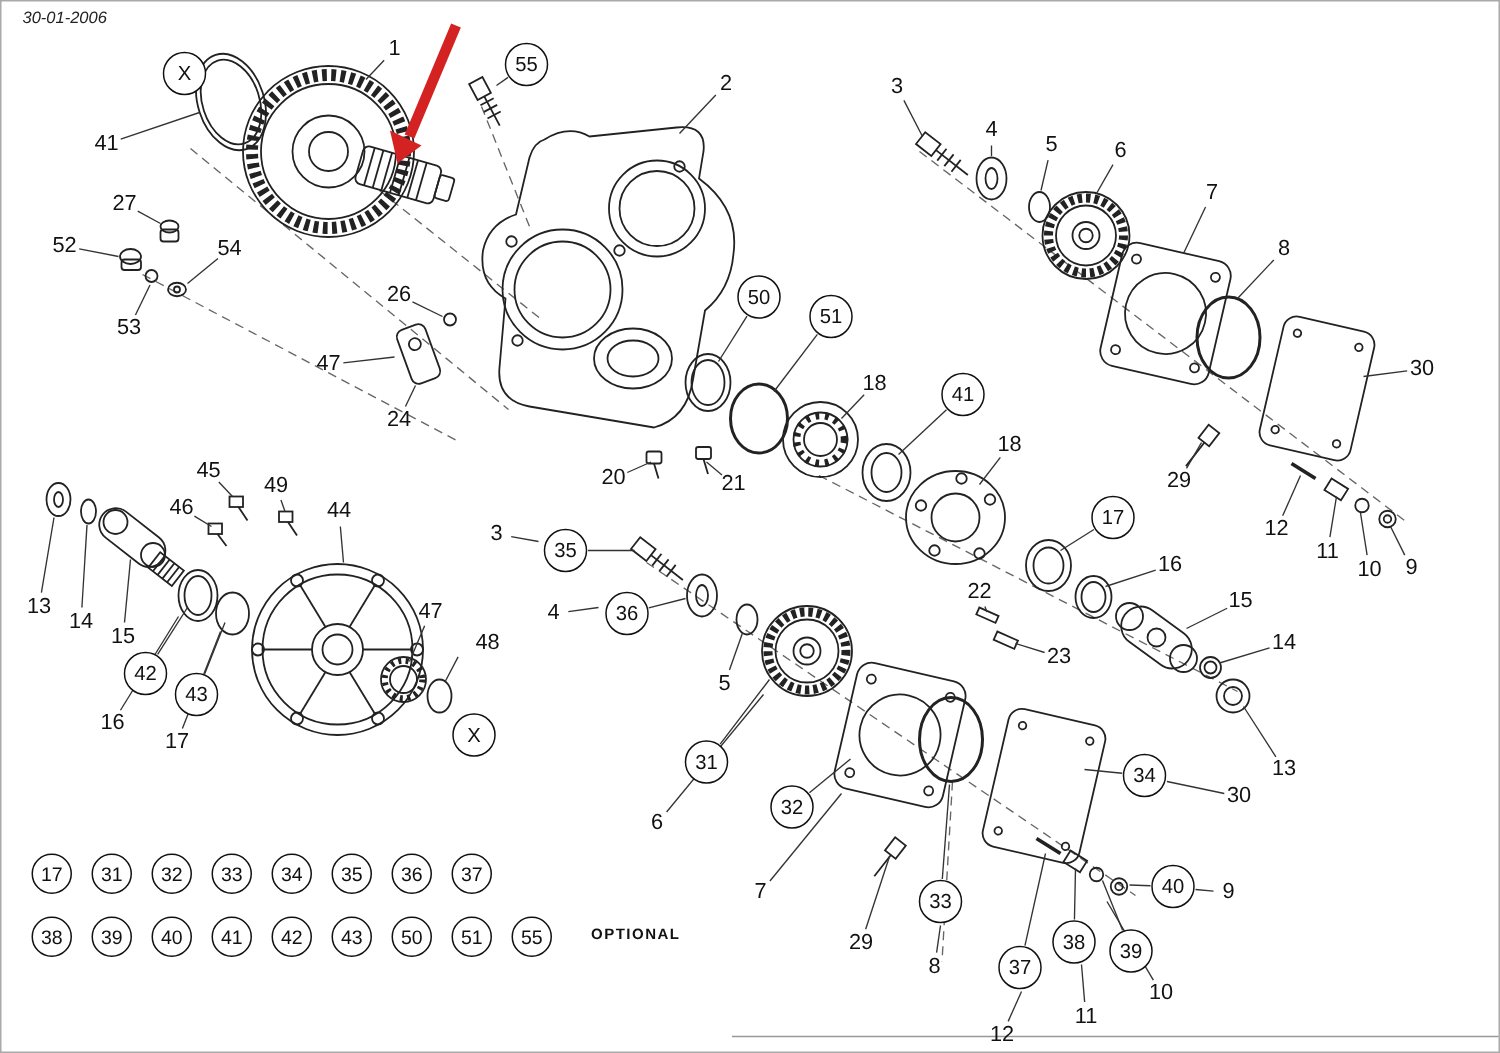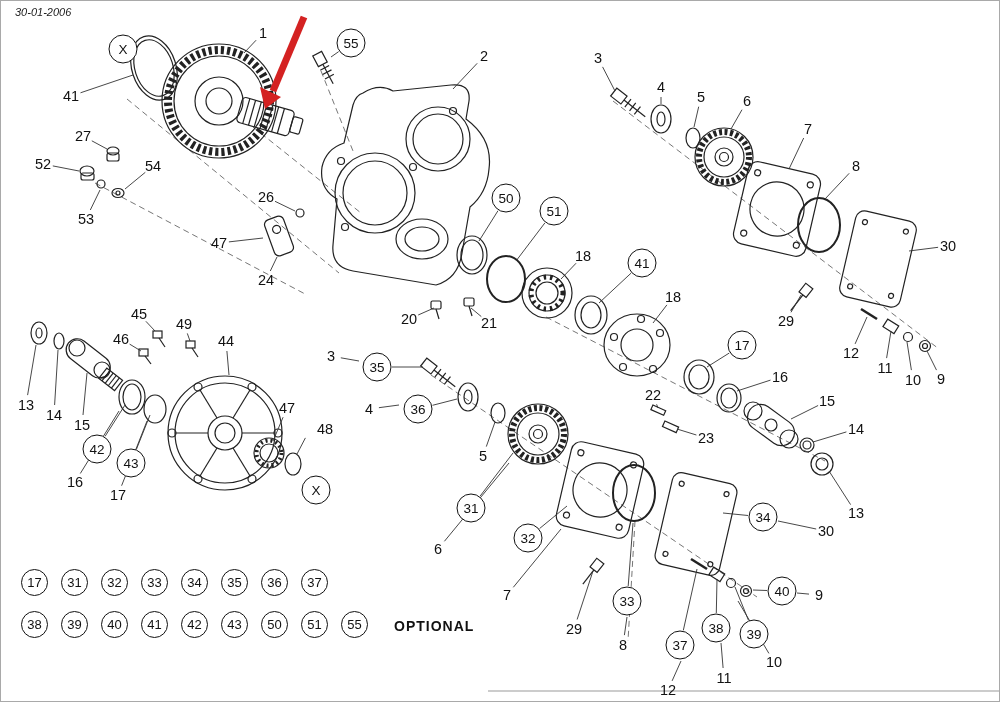--- a/index.html
+++ b/index.html
@@ -31,21 +31,21 @@
   }
   .legend-row{position:absolute;display:flex;gap:13px;}
   #legend-row-1{left:20px;top:568px;}
   #legend-row-2{left:20px;top:610px;}
   .legend-balloon{
     width:27px;height:27px;border:1.4px solid #111;border-radius:50%;
     display:flex;align-items:center;justify-content:center;
     font-size:13px;background:#fff;box-sizing:border-box;
   }
   #optional-label{
-    position:absolute;left:393px;top:617px;font-size:14px;font-weight:bold;
+    position:absolute;left:393px;top:617px;font-size:10px;font-weight:bold;
     letter-spacing:1px;
   }
 </style>
 </head>
 <body>
 
 <div id="page">
 
   <svg class="art" viewBox="0 0 1000 702">
     <g fill="none" stroke="#222" stroke-width="1.2">

